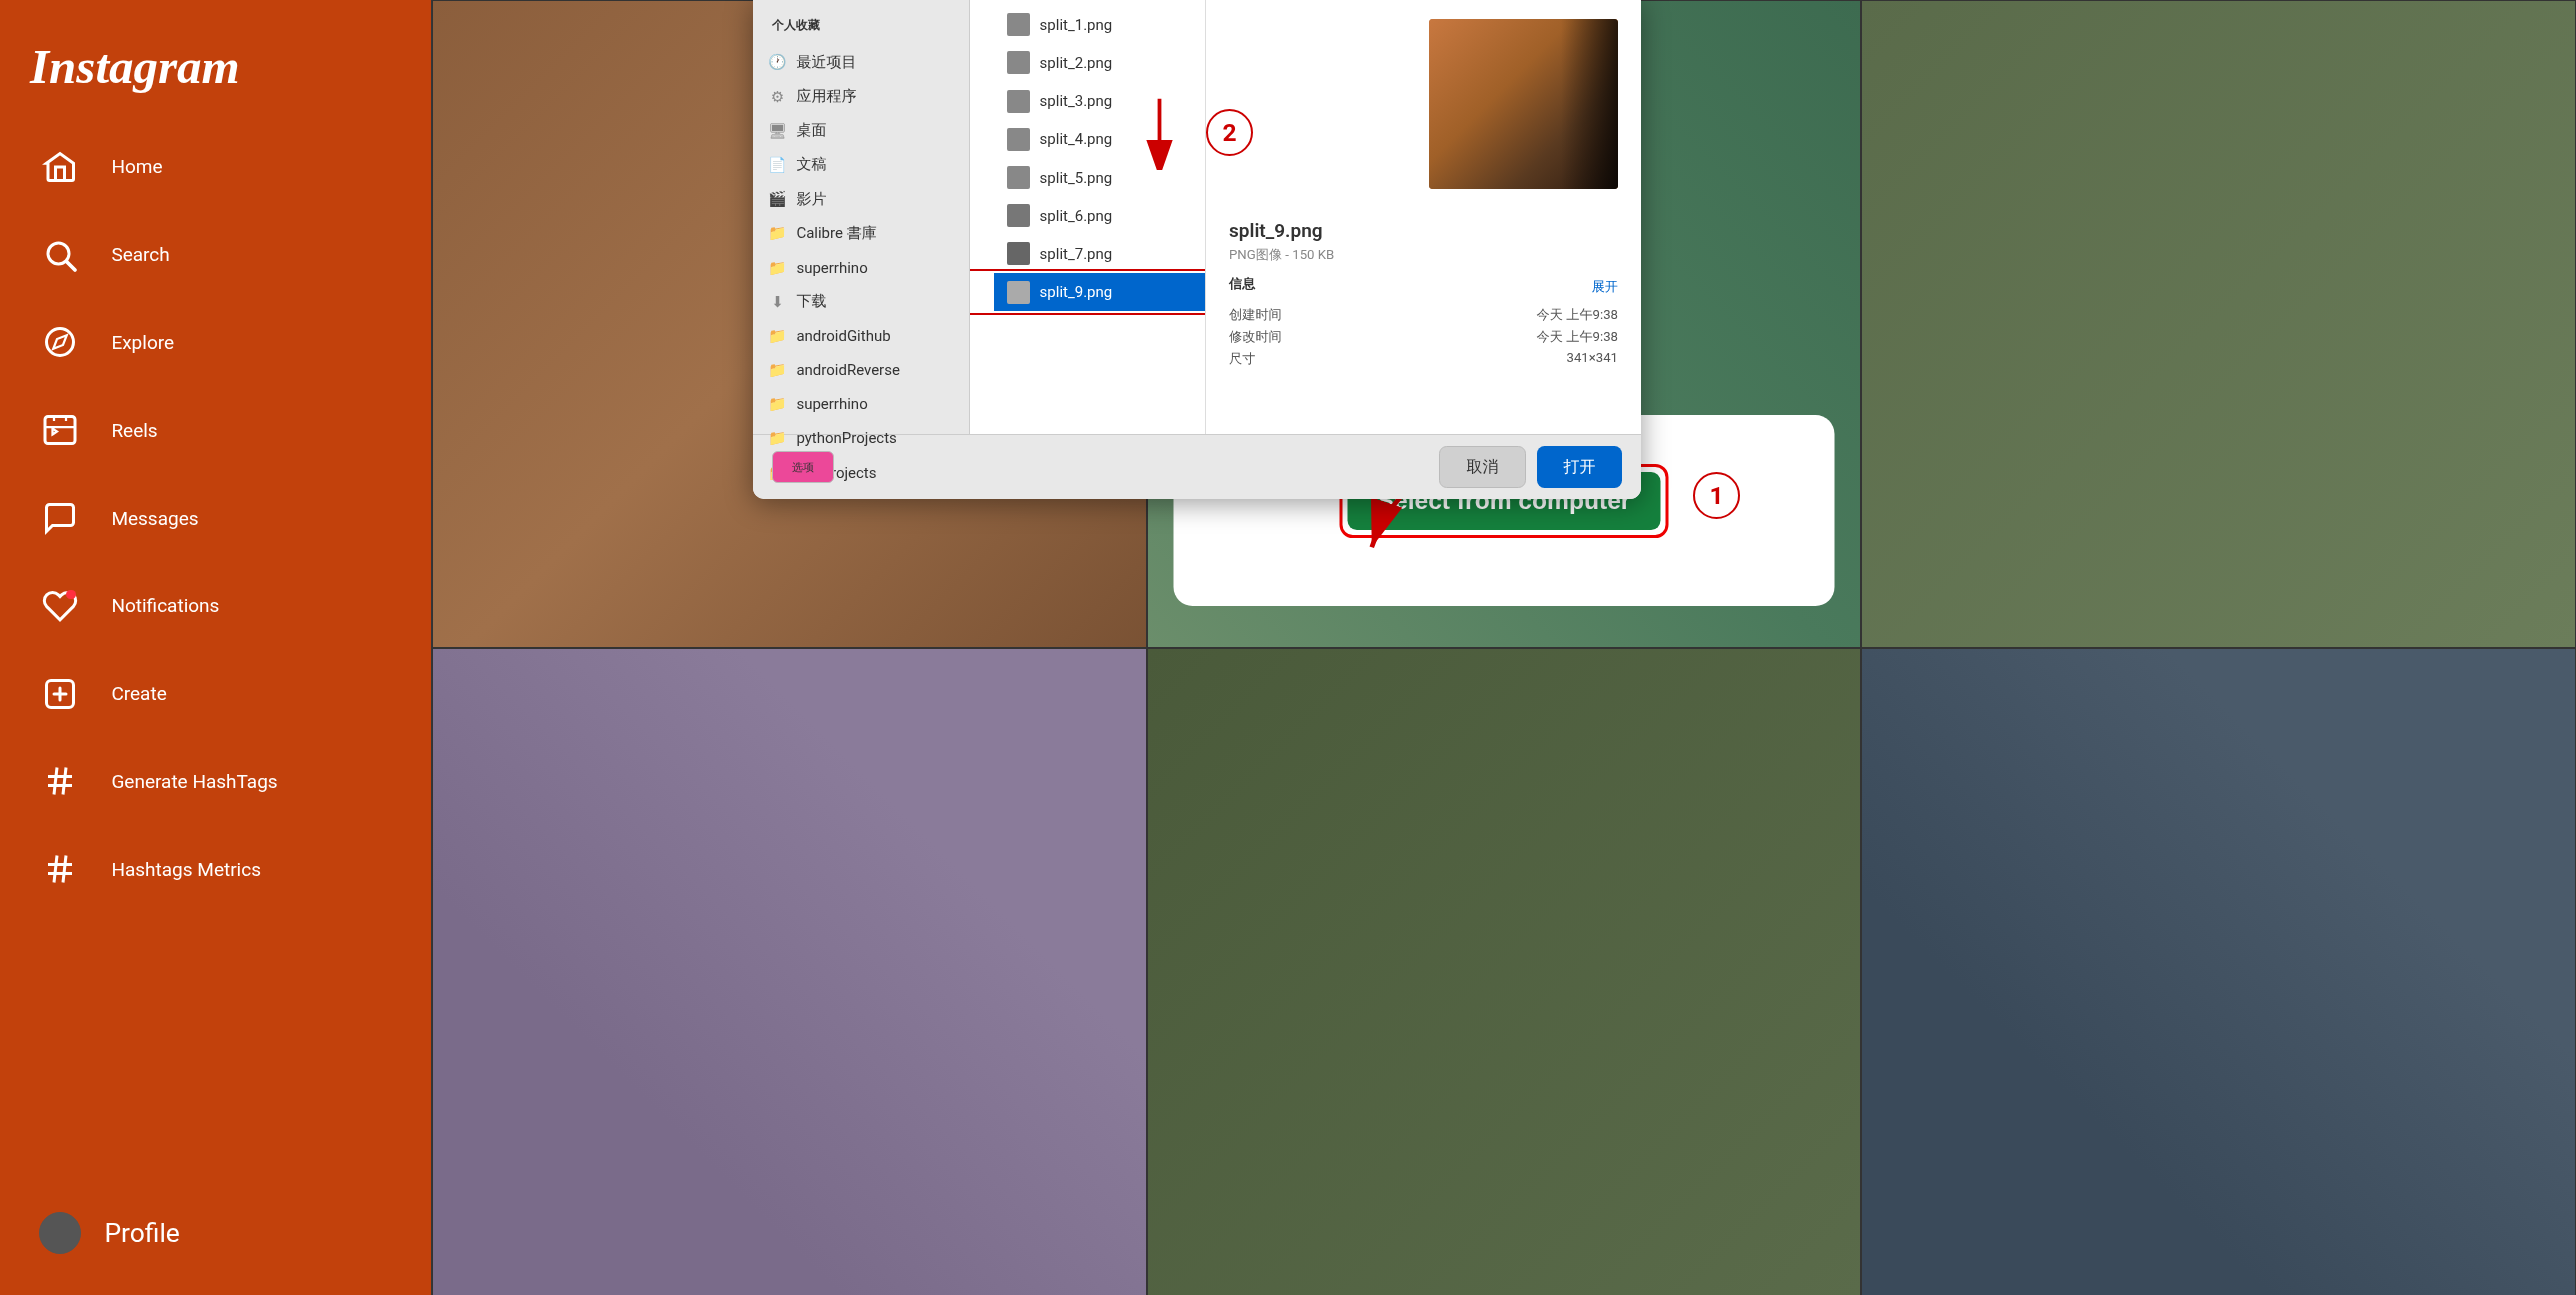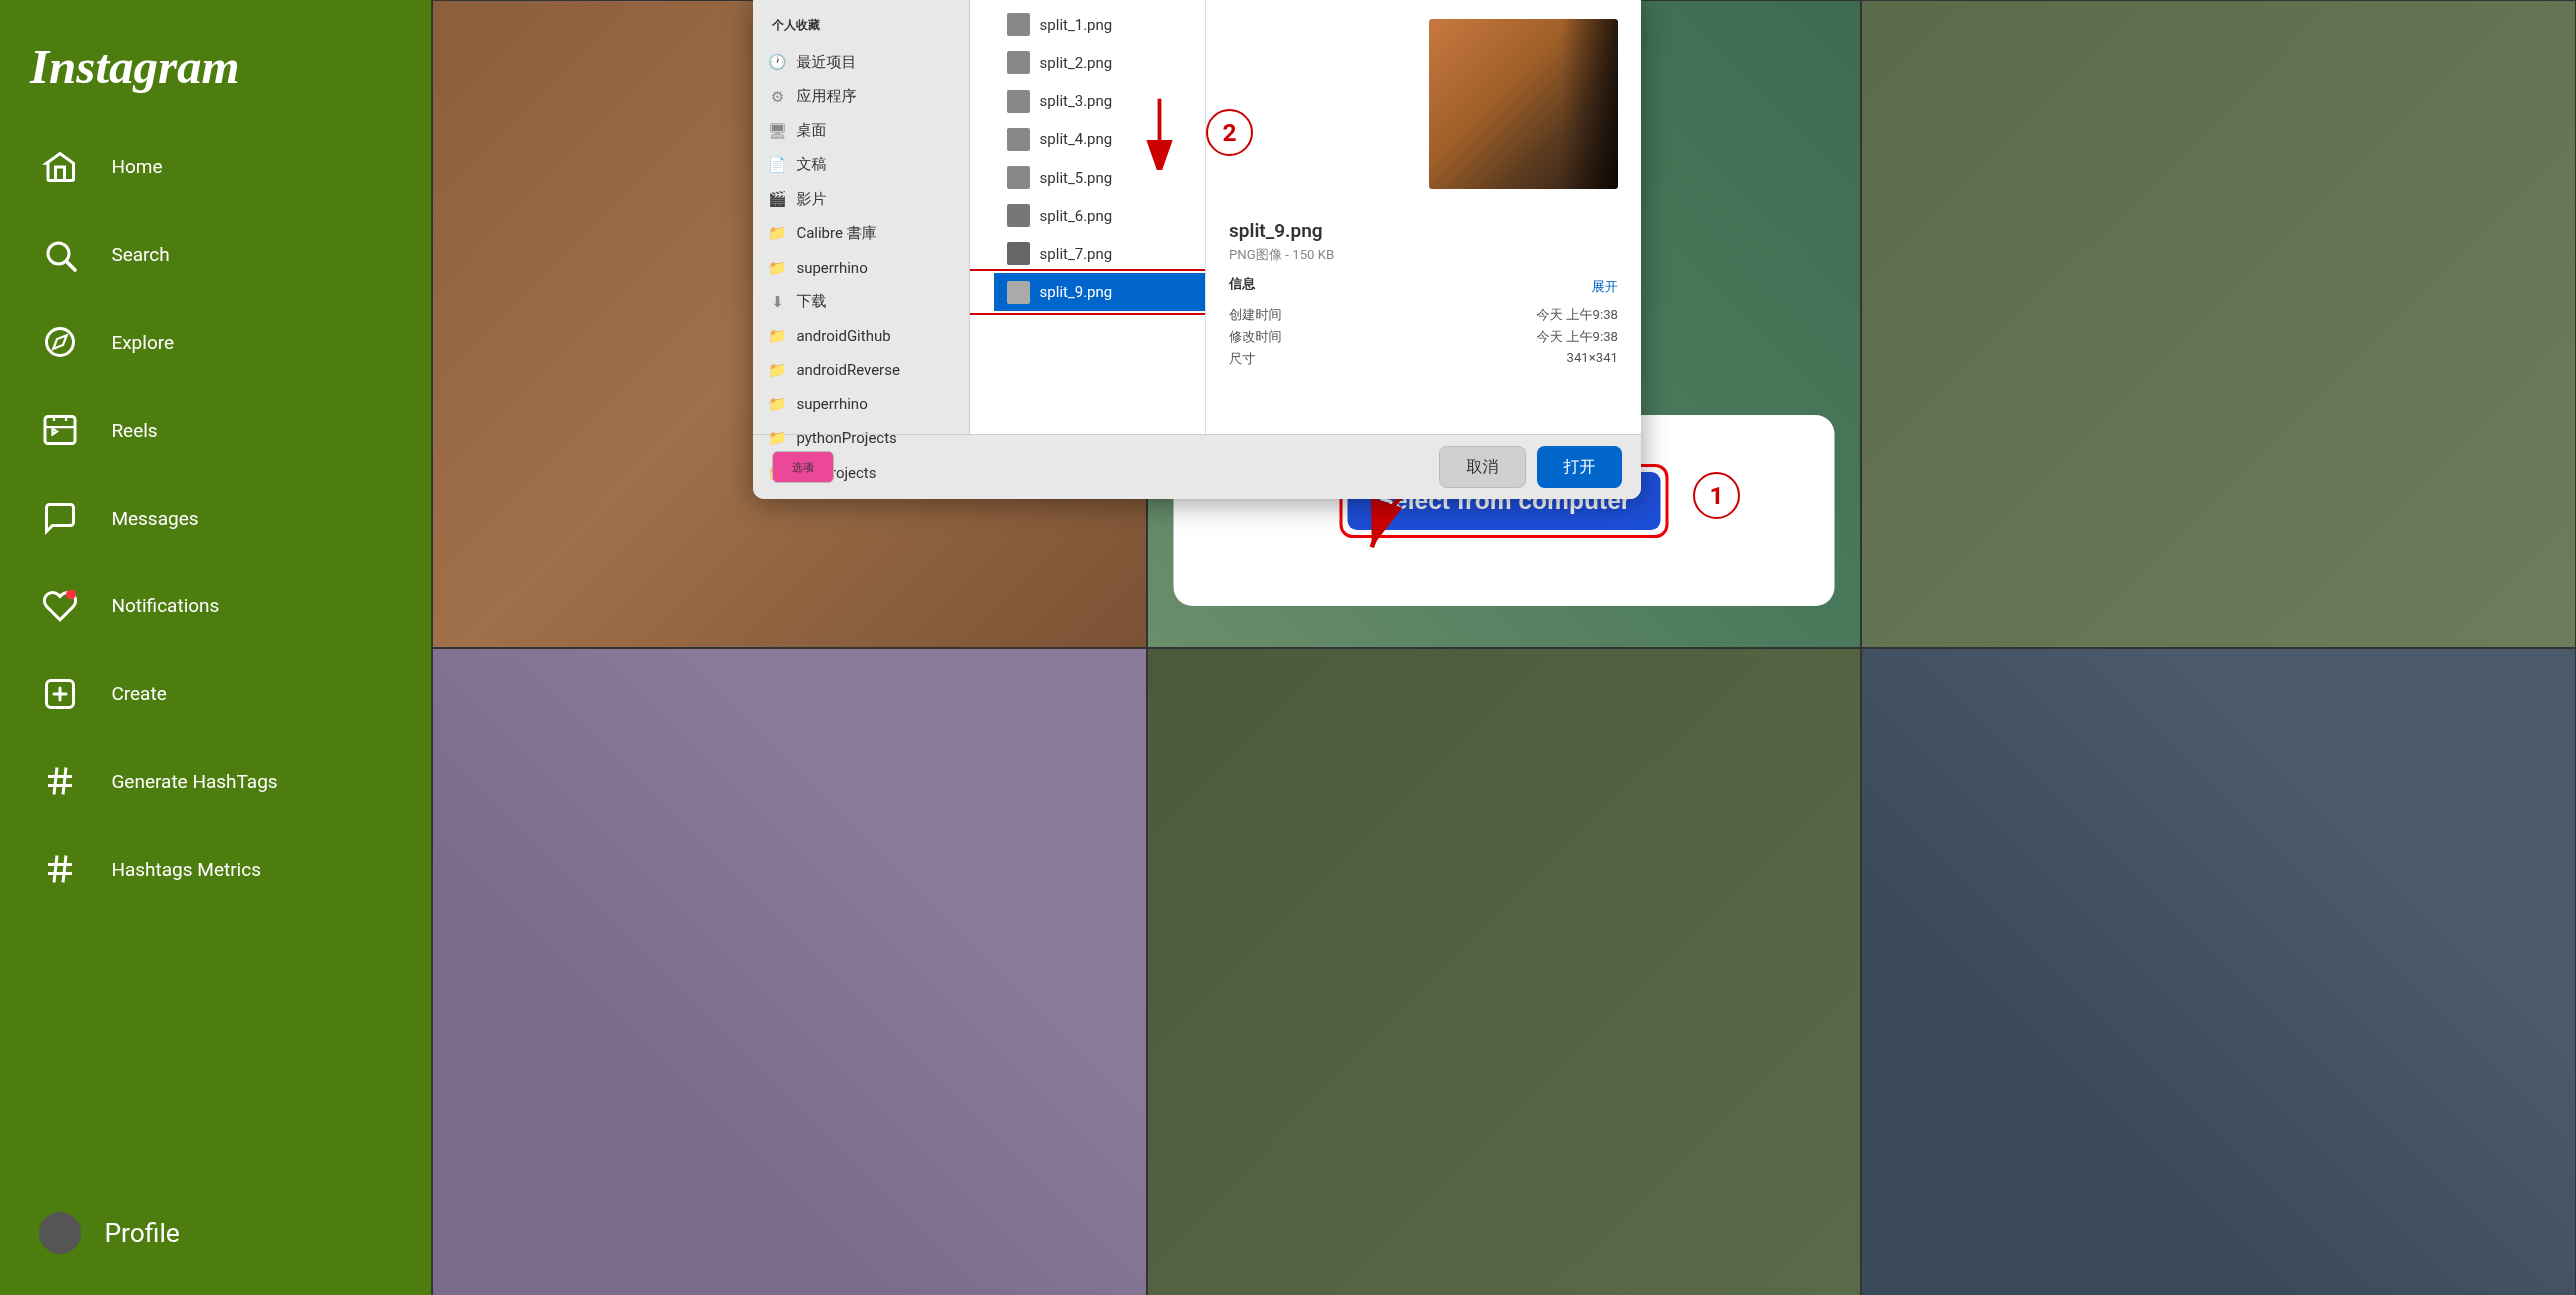--- a/index.html
+++ b/index.html
@@ -9,21 +9,21 @@
       display: flex;
       width: 2576px;
       height: 1296px;
       overflow: hidden;
     }
 
     
     .sidebar {
       width: 432px;
       height: 100%;
-      background: #4d7c0f;
+      background: #c2410c;
       border-right: 0.9px solid #363636;
       display: flex;
       flex-direction: column;
       padding: 19px 0;
       flex-shrink: 0;
     }
     .sidebar-logo {
       padding: 19px 30px 28px 30px;
       font-size: 49px;
       font-style: italic;
@@ -112,21 +112,21 @@
       border: 0.9px solid #333;
       overflow: hidden;
     }
     .post-cell-1 { background: linear-gradient(135deg, #8B5E3C 0%, #a0704a 50%, #7a5234 100%); }
     .post-cell-2 { background: linear-gradient(45deg, #6B8E6B 0%, #4a7a5c 50%, #3d6b50 100%); }
     .post-cell-3 { background: linear-gradient(135deg, #5a6b4a 0%, #6b7d5a 100%); }
     .post-cell-4 { background: linear-gradient(45deg, #7a6b8a 30%, #8a7b9a 70%); }
     .post-cell-5 { background: linear-gradient(135deg, #4a5a3a 0%, #5a6b4a 100%); }
     .post-cell-6 { background: linear-gradient(45deg, #3a4a5a 30%, #4a5a6a 70%); }
     .select-from-computer {
-      background: #1d4ed8;
+      background: #15803d;
       color: #fff;
       border: none;
       border-radius: 9.4px;
       padding: 15px 30px;
       font-size: 24.6px;
       font-weight: 600;
       cursor: pointer;
       white-space: nowrap;
     }
     .red-box-btn {

